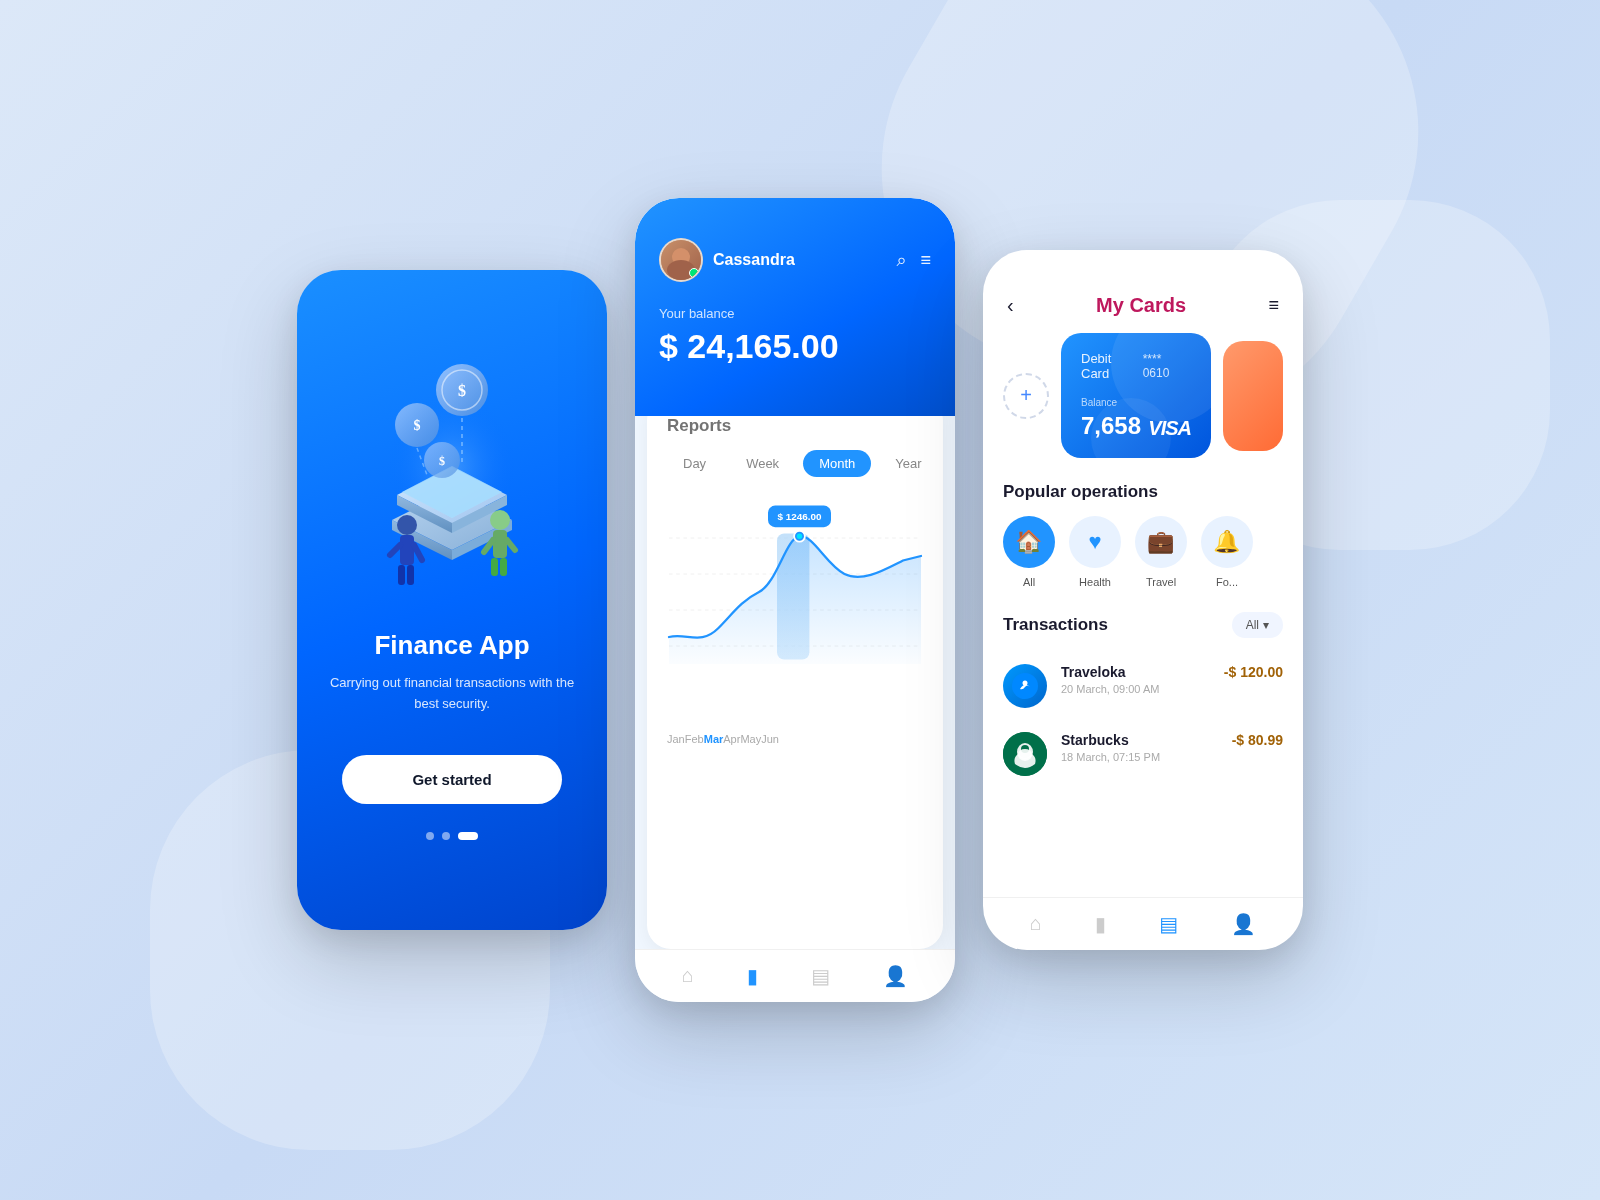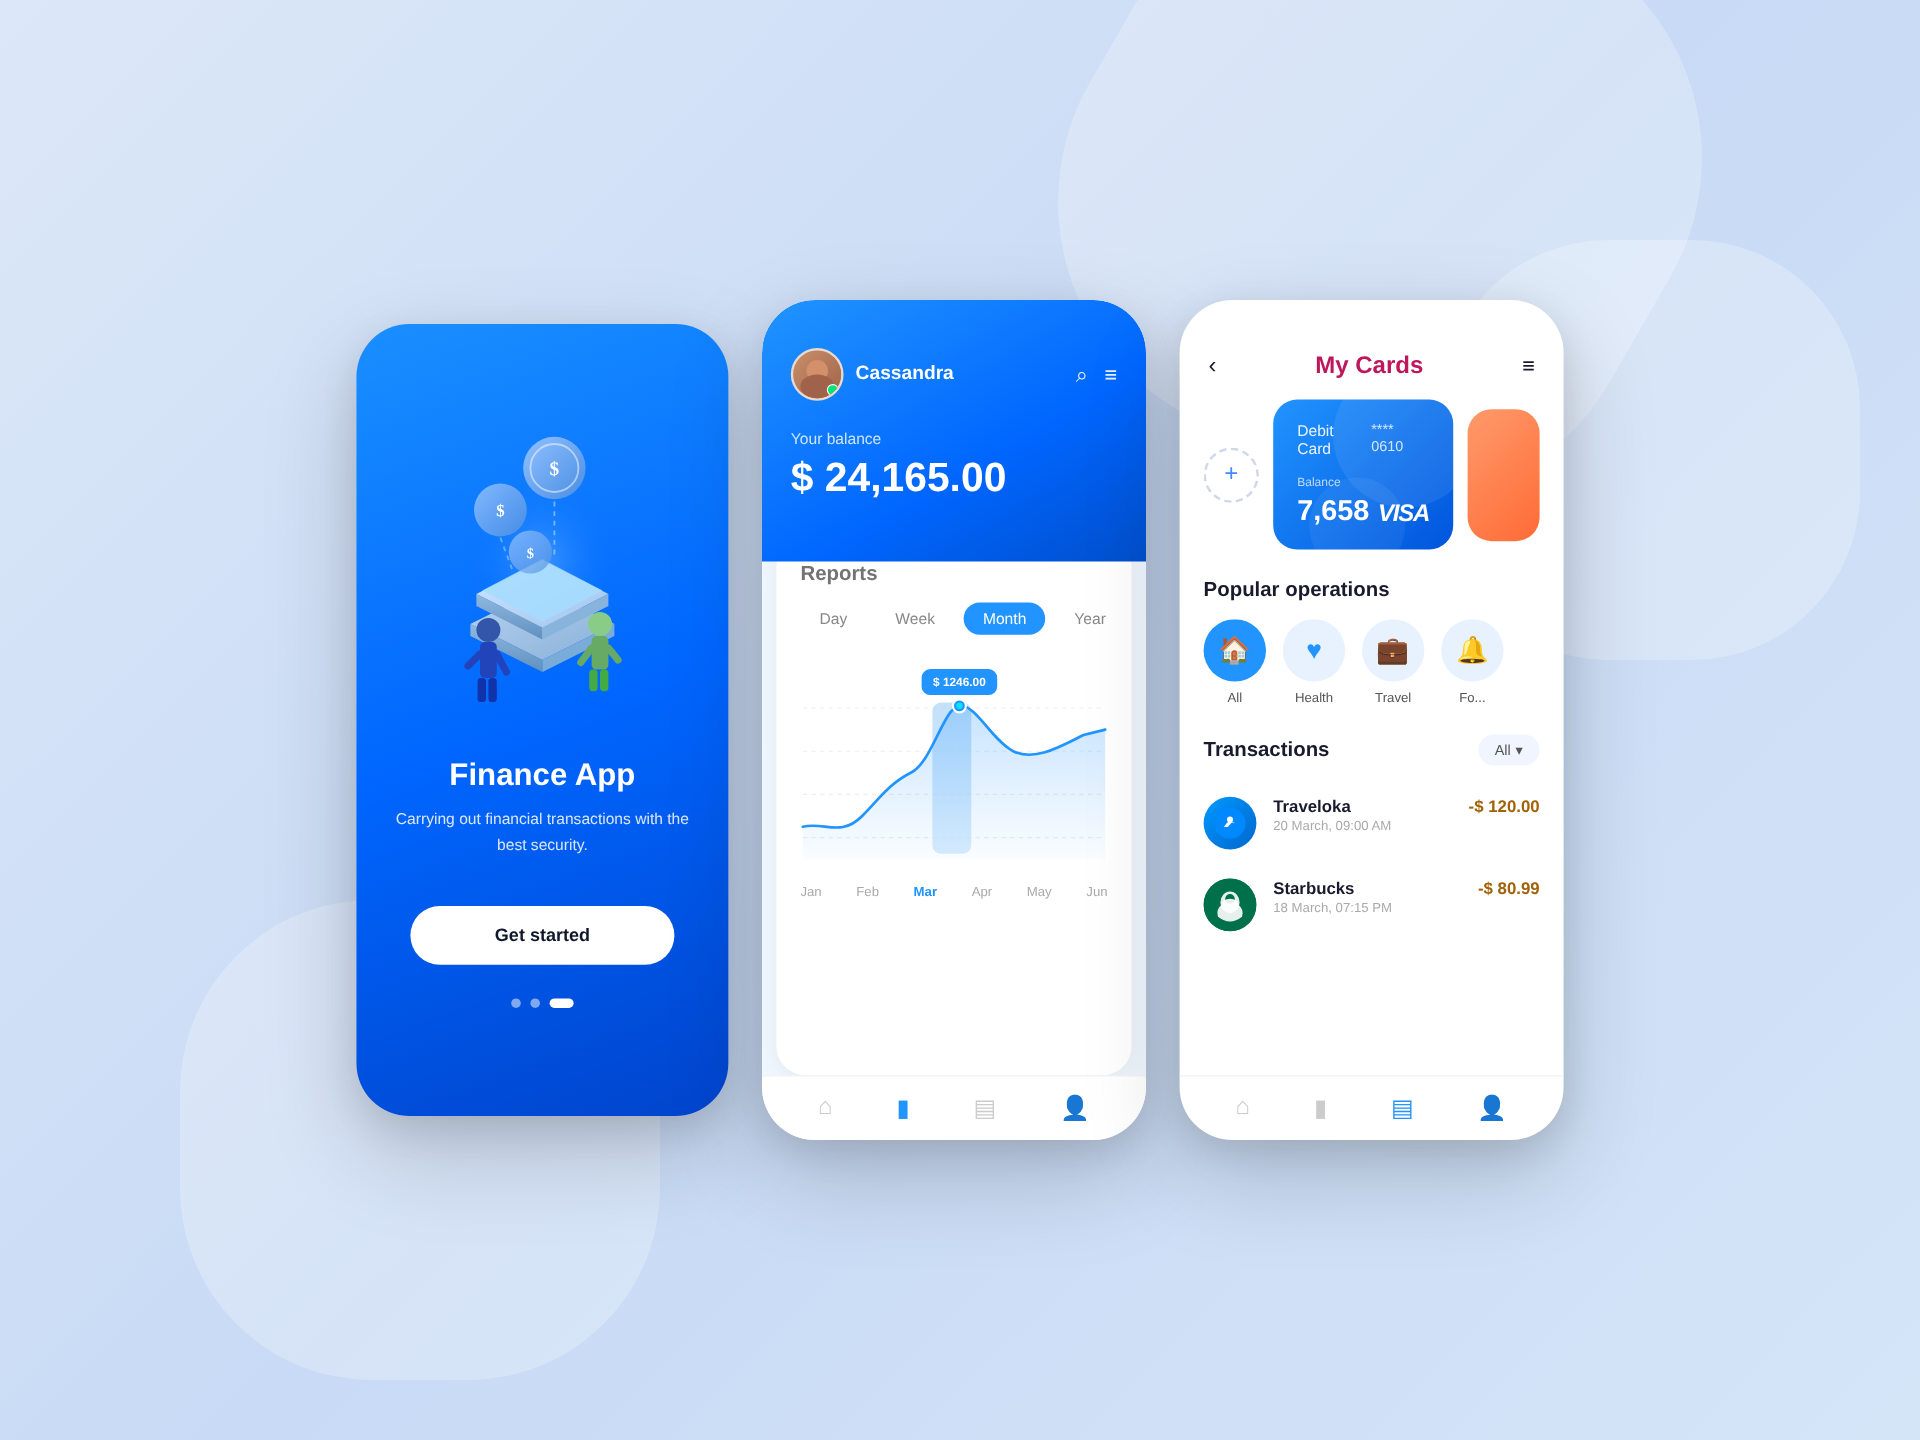--- a/index.html
+++ b/index.html
@@ -116,21 +116,21 @@
     }
     .dot.active {
       background: white;
       width: 20px;
       border-radius: 4px;
     }
 
     
     .phone-2 {
       width: 320px;
-      height: 700px;
+      height: 804px;
       background: #f0f7ff;
       display: flex;
       flex-direction: column;
     }
 
     .phone-2-header {
       background: linear-gradient(150deg, #2194ff 0%, #0066ff 60%, #004fcc 100%);
       padding: 40px 24px 50px;
       border-radius: 44px 44px 0 0;
       position: relative;
@@ -261,22 +261,23 @@
     }
 
     .chart-container {
       flex: 1;
       position: relative;
       min-height: 220px;
     }
 
     .chart-x-labels {
       display: flex;
-      justify-content: space-between;
+      justify-content: flex-start;
       padding: 8px 0 12px;
+      margin-top: 48px;
     }
 
     .chart-x-label {
       font-size: 11px;
       color: #aaa;
     }
 
     .chart-x-label.active {
       color: #2194ff;
       font-weight: 600;
@@ -377,21 +378,21 @@
       position: absolute;
       width: 80px; height: 80px;
       border-radius: 50%;
       background: rgba(255,255,255,0.06);
       bottom: -20px; left: 30px;
     }
 
     .card-top {
       display: flex;
       justify-content: space-between;
-      align-items: flex-start;
+      align-items: center;
       margin-bottom: 16px;
     }
 
     .card-type {
       font-size: 13px;
       font-weight: 500;
       opacity: 0.9;
     }
 
     .card-number {

